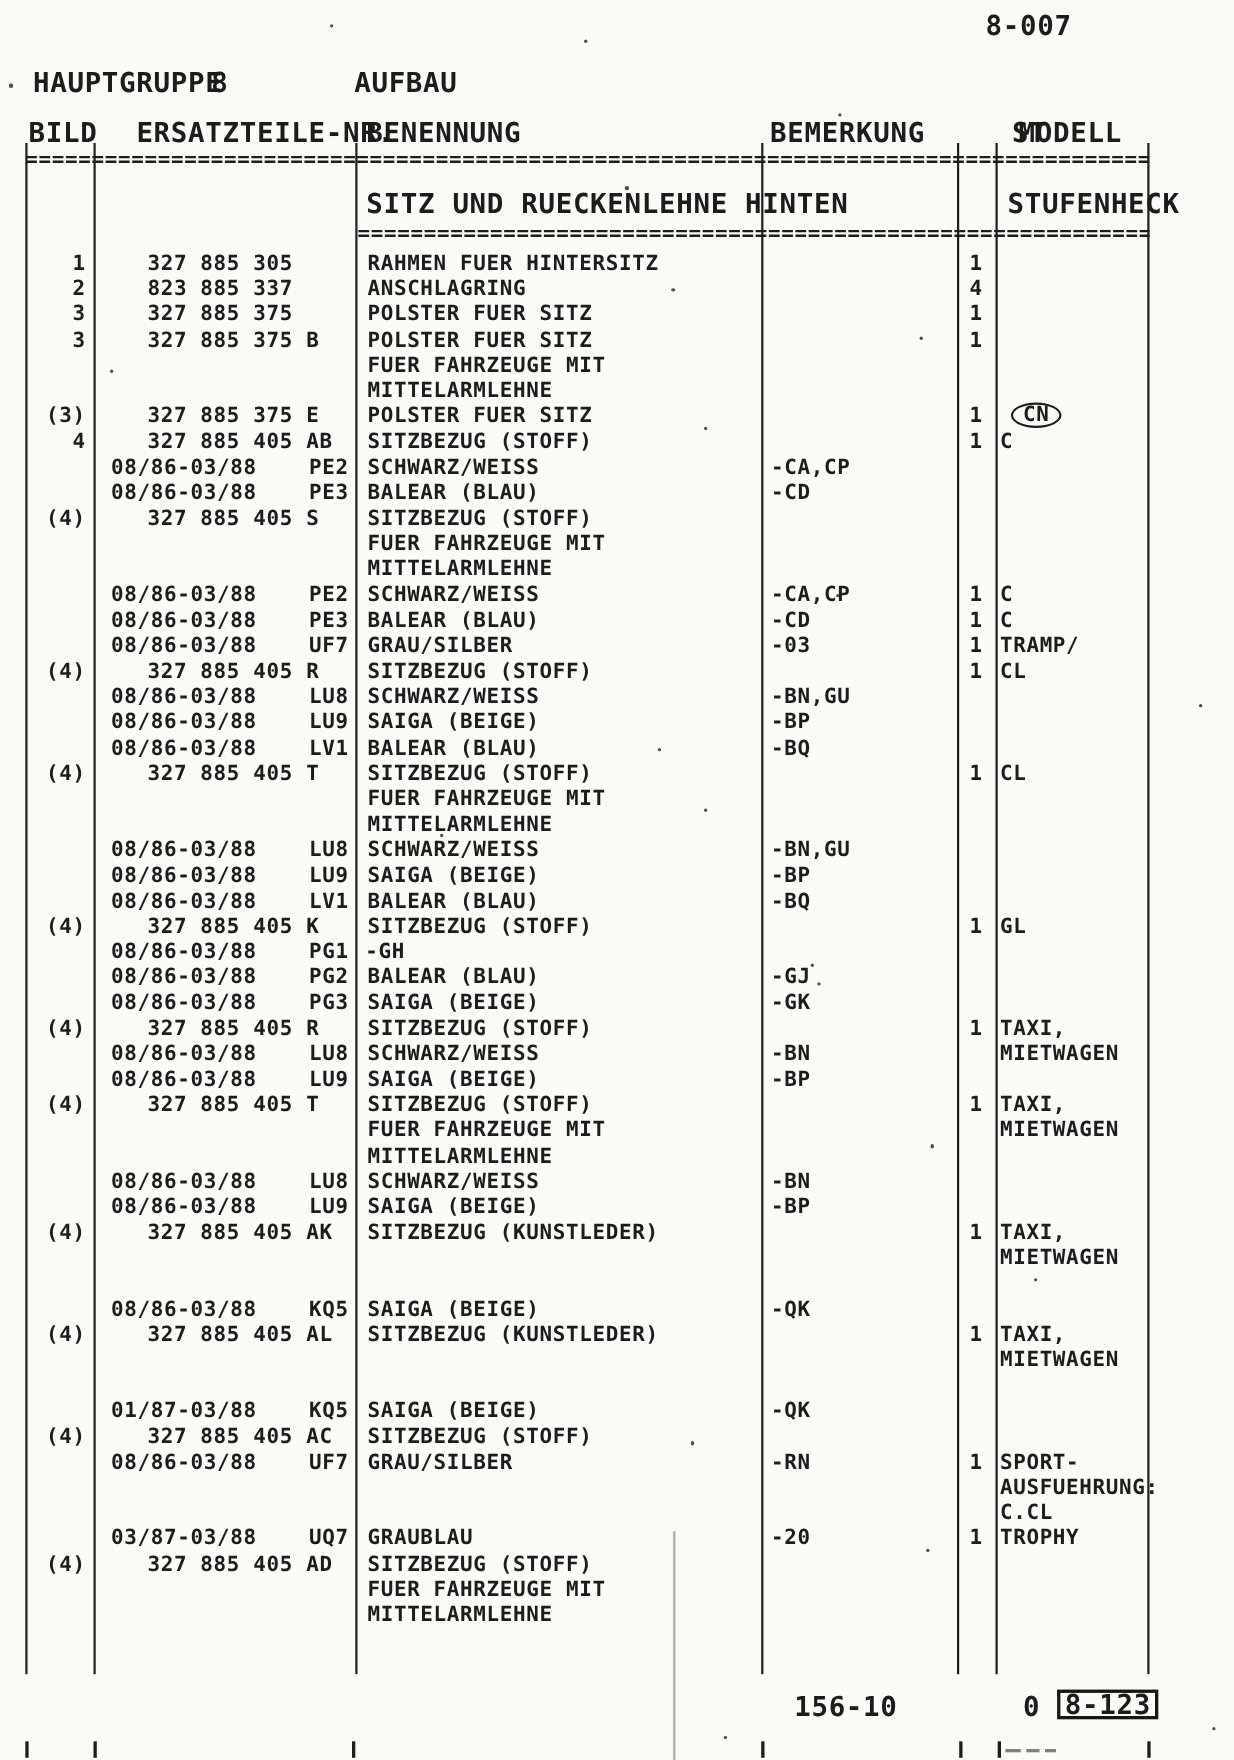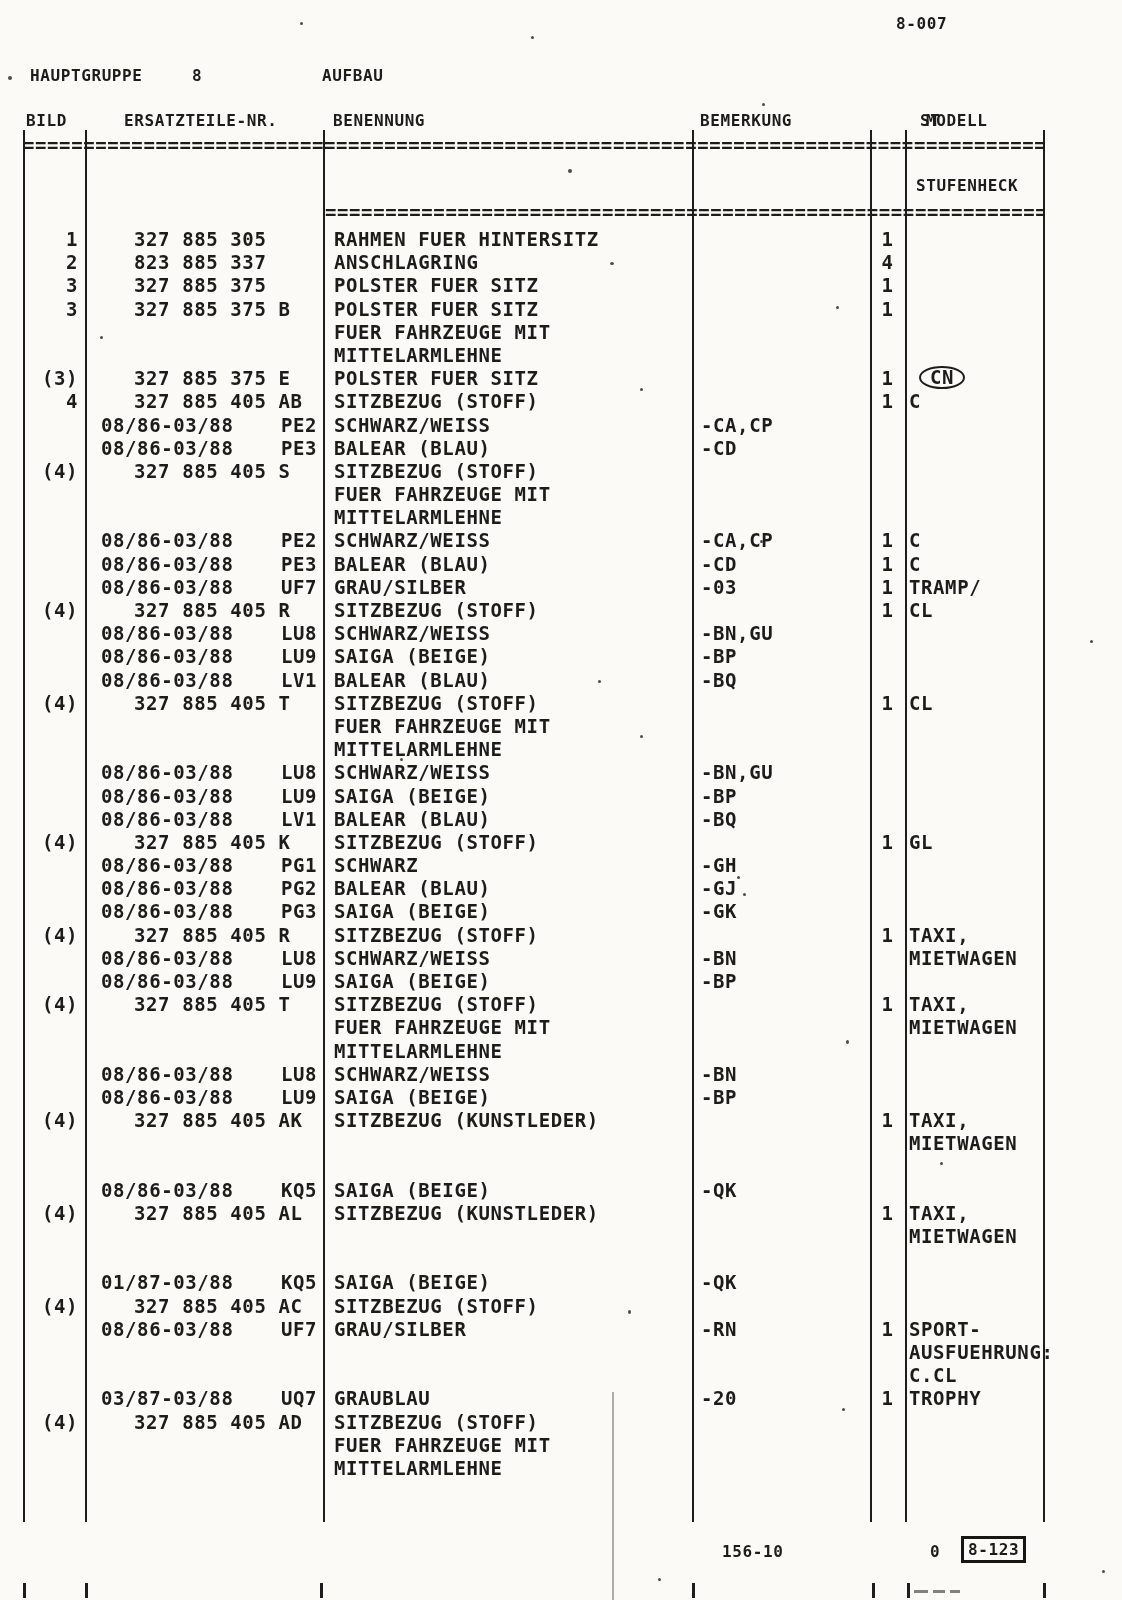--- a/index.html
+++ b/index.html
@@ -9,21 +9,21 @@
     margin:0 auto;
     background:#fbfaf6;
     font-family:"DejaVu Sans Mono", monospace;
     font-weight:700;
     color:#1c1c1c;
     overflow:hidden;
   }
   .t{
     position:absolute;
     white-space:pre;
-    font-size:16px;
+    font-size:25px;
     letter-spacing:0.6px;
     line-height:23px;
   }
   
   .vline{position:absolute;top:130px;height:1392px;width:2.4px;background:#1d1d1d;}
   
   .sep{
     position:absolute;
     font-size:19px;letter-spacing:0.6px;line-height:23px;
     white-space:pre;overflow:hidden;height:23px;
@@ -88,20 +88,21 @@
   <div class="vline" style="left:23px;"></div>
   <div class="vline" style="left:85px;"></div>
   <div class="vline" style="left:323px;"></div>
   <div class="vline" style="left:692px;"></div>
   <div class="vline" style="left:870px;"></div>
   <div class="vline" style="left:905px;"></div>
   <div class="vline" style="left:1043px;"></div>
 
   <div class="sep" style="left:23px;top:134px;width:1022px;">========================================================================================</div>
 
+  <div class="t" style="left:333px;top:174px;">SITZ UND RUECKENLEHNE HINTEN</div>
   <div class="t" style="left:916px;top:174px;">STUFENHECK</div>
 
   <div class="sep" style="left:325px;top:201px;width:720px;">==============================================================</div>
 
   <div class="rows">
       <div class="row"><div class="cell c-bild">1</div><div class="cell c-nr"><span class="part">327 885 305</span></div><div class="cell c-ben">RAHMEN FUER HINTERSITZ</div><div class="cell c-bem"></div><div class="cell c-st">1</div><div class="cell c-mod"></div></div>
       <div class="row"><div class="cell c-bild">2</div><div class="cell c-nr"><span class="part">823 885 337</span></div><div class="cell c-ben">ANSCHLAGRING</div><div class="cell c-bem"></div><div class="cell c-st">4</div><div class="cell c-mod"></div></div>
       <div class="row"><div class="cell c-bild">3</div><div class="cell c-nr"><span class="part">327 885 375</span></div><div class="cell c-ben">POLSTER FUER SITZ</div><div class="cell c-bem"></div><div class="cell c-st">1</div><div class="cell c-mod"></div></div>
       <div class="row"><div class="cell c-bild">3</div><div class="cell c-nr"><span class="part">327 885 375 B</span></div><div class="cell c-ben">POLSTER FUER SITZ</div><div class="cell c-bem"></div><div class="cell c-st">1</div><div class="cell c-mod"></div></div>
       <div class="row"><div class="cell c-bild"></div><div class="cell c-nr"></div><div class="cell c-ben">FUER FAHRZEUGE MIT</div><div class="cell c-bem"></div><div class="cell c-st"></div><div class="cell c-mod"></div></div>
@@ -120,21 +121,21 @@
       <div class="row"><div class="cell c-bild"></div><div class="cell c-nr"><span class="date">08/86-03/88</span><span class="code">LU8</span></div><div class="cell c-ben">SCHWARZ/WEISS</div><div class="cell c-bem">-BN,GU</div><div class="cell c-st"></div><div class="cell c-mod"></div></div>
       <div class="row"><div class="cell c-bild"></div><div class="cell c-nr"><span class="date">08/86-03/88</span><span class="code">LU9</span></div><div class="cell c-ben">SAIGA (BEIGE)</div><div class="cell c-bem">-BP</div><div class="cell c-st"></div><div class="cell c-mod"></div></div>
       <div class="row"><div class="cell c-bild"></div><div class="cell c-nr"><span class="date">08/86-03/88</span><span class="code">LV1</span></div><div class="cell c-ben">BALEAR (BLAU)</div><div class="cell c-bem">-BQ</div><div class="cell c-st"></div><div class="cell c-mod"></div></div>
       <div class="row"><div class="cell c-bild">(4)</div><div class="cell c-nr"><span class="part">327 885 405 T</span></div><div class="cell c-ben">SITZBEZUG (STOFF)</div><div class="cell c-bem"></div><div class="cell c-st">1</div><div class="cell c-mod"><span>CL</span></div></div>
       <div class="row"><div class="cell c-bild"></div><div class="cell c-nr"></div><div class="cell c-ben">FUER FAHRZEUGE MIT</div><div class="cell c-bem"></div><div class="cell c-st"></div><div class="cell c-mod"></div></div>
       <div class="row"><div class="cell c-bild"></div><div class="cell c-nr"></div><div class="cell c-ben">MITTELARMLEHNE</div><div class="cell c-bem"></div><div class="cell c-st"></div><div class="cell c-mod"></div></div>
       <div class="row"><div class="cell c-bild"></div><div class="cell c-nr"><span class="date">08/86-03/88</span><span class="code">LU8</span></div><div class="cell c-ben">SCHWARZ/WEISS</div><div class="cell c-bem">-BN,GU</div><div class="cell c-st"></div><div class="cell c-mod"></div></div>
       <div class="row"><div class="cell c-bild"></div><div class="cell c-nr"><span class="date">08/86-03/88</span><span class="code">LU9</span></div><div class="cell c-ben">SAIGA (BEIGE)</div><div class="cell c-bem">-BP</div><div class="cell c-st"></div><div class="cell c-mod"></div></div>
       <div class="row"><div class="cell c-bild"></div><div class="cell c-nr"><span class="date">08/86-03/88</span><span class="code">LV1</span></div><div class="cell c-ben">BALEAR (BLAU)</div><div class="cell c-bem">-BQ</div><div class="cell c-st"></div><div class="cell c-mod"></div></div>
       <div class="row"><div class="cell c-bild">(4)</div><div class="cell c-nr"><span class="part">327 885 405 K</span></div><div class="cell c-ben">SITZBEZUG (STOFF)</div><div class="cell c-bem"></div><div class="cell c-st">1</div><div class="cell c-mod"><span>GL</span></div></div>
-      <div class="row"><div class="cell c-bild"></div><div class="cell c-nr"><span class="date">08/86-03/88</span><span class="code">PG1</span></div><div class="cell c-ben">SCHWARZ</div><div class="cell c-bem">-GH</div><div class="cell c-st"></div><div class="cell c-mod"></div></div>
+      <div class="row"><div class="cell c-bild"></div><div class="cell c-nr"><span class="date">08/86-03/88</span><span class="code">PG1</span></div><div class="cell c-bem">-GH</div><div class="cell c-st"></div><div class="cell c-mod"></div></div>
       <div class="row"><div class="cell c-bild"></div><div class="cell c-nr"><span class="date">08/86-03/88</span><span class="code">PG2</span></div><div class="cell c-ben">BALEAR (BLAU)</div><div class="cell c-bem">-GJ</div><div class="cell c-st"></div><div class="cell c-mod"></div></div>
       <div class="row"><div class="cell c-bild"></div><div class="cell c-nr"><span class="date">08/86-03/88</span><span class="code">PG3</span></div><div class="cell c-ben">SAIGA (BEIGE)</div><div class="cell c-bem">-GK</div><div class="cell c-st"></div><div class="cell c-mod"></div></div>
       <div class="row"><div class="cell c-bild">(4)</div><div class="cell c-nr"><span class="part">327 885 405 R</span></div><div class="cell c-ben">SITZBEZUG (STOFF)</div><div class="cell c-bem"></div><div class="cell c-st">1</div><div class="cell c-mod"><span>TAXI,</span></div></div>
       <div class="row"><div class="cell c-bild"></div><div class="cell c-nr"><span class="date">08/86-03/88</span><span class="code">LU8</span></div><div class="cell c-ben">SCHWARZ/WEISS</div><div class="cell c-bem">-BN</div><div class="cell c-st"></div><div class="cell c-mod"><span>MIETWAGEN</span></div></div>
       <div class="row"><div class="cell c-bild"></div><div class="cell c-nr"><span class="date">08/86-03/88</span><span class="code">LU9</span></div><div class="cell c-ben">SAIGA (BEIGE)</div><div class="cell c-bem">-BP</div><div class="cell c-st"></div><div class="cell c-mod"></div></div>
       <div class="row"><div class="cell c-bild">(4)</div><div class="cell c-nr"><span class="part">327 885 405 T</span></div><div class="cell c-ben">SITZBEZUG (STOFF)</div><div class="cell c-bem"></div><div class="cell c-st">1</div><div class="cell c-mod"><span>TAXI,</span></div></div>
       <div class="row"><div class="cell c-bild"></div><div class="cell c-nr"></div><div class="cell c-ben">FUER FAHRZEUGE MIT</div><div class="cell c-bem"></div><div class="cell c-st"></div><div class="cell c-mod"><span>MIETWAGEN</span></div></div>
       <div class="row"><div class="cell c-bild"></div><div class="cell c-nr"></div><div class="cell c-ben">MITTELARMLEHNE</div><div class="cell c-bem"></div><div class="cell c-st"></div><div class="cell c-mod"></div></div>
       <div class="row"><div class="cell c-bild"></div><div class="cell c-nr"><span class="date">08/86-03/88</span><span class="code">LU8</span></div><div class="cell c-ben">SCHWARZ/WEISS</div><div class="cell c-bem">-BN</div><div class="cell c-st"></div><div class="cell c-mod"></div></div>
       <div class="row"><div class="cell c-bild"></div><div class="cell c-nr"><span class="date">08/86-03/88</span><span class="code">LU9</span></div><div class="cell c-ben">SAIGA (BEIGE)</div><div class="cell c-bem">-BP</div><div class="cell c-st"></div><div class="cell c-mod"></div></div>

